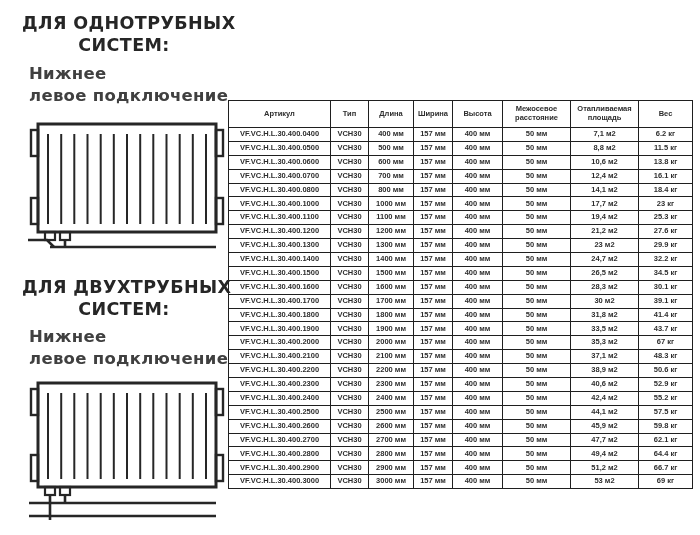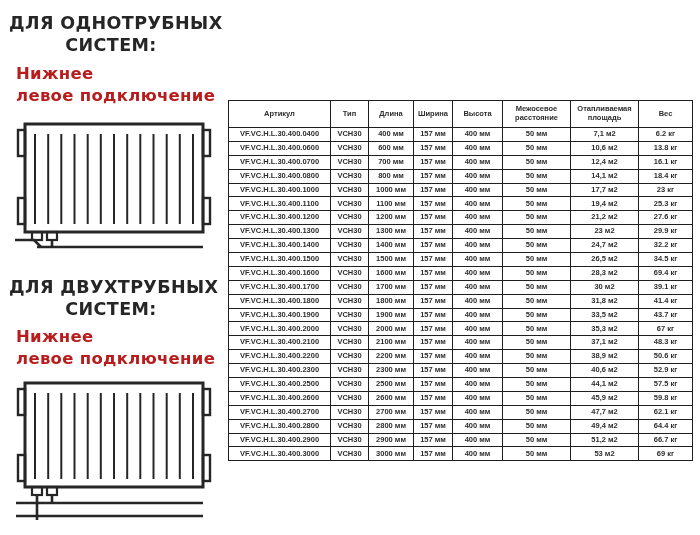--- a/index.html
+++ b/index.html
@@ -2,39 +2,39 @@
 <html><head>
 <meta charset="utf-8">
 <style>
   html,body{margin:0;padding:0;}
   body{
     width:700px;height:535px;position:relative;overflow:hidden;
     background:#ffffff;
     font-family:"Liberation Sans", sans-serif;
     color:#2d2d2d;
   }
-  .left-panel{position:absolute;left:3px;top:0;width:225px;height:507px;}
+  .left-panel{position:absolute;left:16px;top:0;width:225px;height:507px;}
   .section-heading{
     position:absolute;left:6px;width:204px;
     text-align:center;
     font-family:"DejaVu Sans", sans-serif;
     font-weight:bold;
     font-size:17.5px;line-height:22px;
     letter-spacing:0.4px;
     color:#262626;
     white-space:nowrap;
   }
   .section-sub{
     position:absolute;left:13px;width:210px;
     text-align:left;
     font-family:"DejaVu Sans", sans-serif;
     font-weight:bold;
     font-size:16.5px;line-height:22px;
     letter-spacing:0.3px;
-    color:#b91c1c;
+    color:#404040;
     white-space:nowrap;
   }
   .diagram{position:absolute;left:10px;}
   .spec-table{
     position:absolute;left:228px;top:100px;
     border-collapse:collapse;
     table-layout:fixed;
     width:464px;
   }
   .spec-table th,.spec-table td{
@@ -184,20 +184,30 @@
         <td>VF.VC.H.L.30.400.0400</td>
         <td>VCH30</td>
         <td>400 мм</td>
         <td>157 мм</td>
         <td>400 мм</td>
         <td>50 мм</td>
         <td>7,1 м2</td>
         <td>6.2 кг</td>
       </tr>
       <tr>
+        <td>VF.VC.H.L.30.400.0500</td>
+        <td>VCH30</td>
+        <td>500 мм</td>
+        <td>157 мм</td>
+        <td>400 мм</td>
+        <td>50 мм</td>
+        <td>8,8 м2</td>
+        <td>11.5 кг</td>
+      </tr>
+      <tr>
         <td>VF.VC.H.L.30.400.0600</td>
         <td>VCH30</td>
         <td>600 мм</td>
         <td>157 мм</td>
         <td>400 мм</td>
         <td>50 мм</td>
         <td>10,6 м2</td>
         <td>13.8 кг</td>
       </tr>
       <tr>
@@ -281,21 +291,21 @@
         <td>34.5 кг</td>
       </tr>
       <tr>
         <td>VF.VC.H.L.30.400.1600</td>
         <td>VCH30</td>
         <td>1600 мм</td>
         <td>157 мм</td>
         <td>400 мм</td>
         <td>50 мм</td>
         <td>28,3 м2</td>
-        <td>69.4 кг</td>
+        <td>30.1 кг</td>
       </tr>
       <tr>
         <td>VF.VC.H.L.30.400.1700</td>
         <td>VCH30</td>
         <td>1700 мм</td>
         <td>157 мм</td>
         <td>400 мм</td>
         <td>50 мм</td>
         <td>30 м2</td>
         <td>39.1 кг</td>
@@ -354,20 +364,30 @@
         <td>VF.VC.H.L.30.400.2300</td>
         <td>VCH30</td>
         <td>2300 мм</td>
         <td>157 мм</td>
         <td>400 мм</td>
         <td>50 мм</td>
         <td>40,6 м2</td>
         <td>52.9 кг</td>
       </tr>
       <tr>
+        <td>VF.VC.H.L.30.400.2400</td>
+        <td>VCH30</td>
+        <td>2400 мм</td>
+        <td>157 мм</td>
+        <td>400 мм</td>
+        <td>50 мм</td>
+        <td>42,4 м2</td>
+        <td>55.2 кг</td>
+      </tr>
+      <tr>
         <td>VF.VC.H.L.30.400.2500</td>
         <td>VCH30</td>
         <td>2500 мм</td>
         <td>157 мм</td>
         <td>400 мм</td>
         <td>50 мм</td>
         <td>44,1 м2</td>
         <td>57.5 кг</td>
       </tr>
       <tr>

